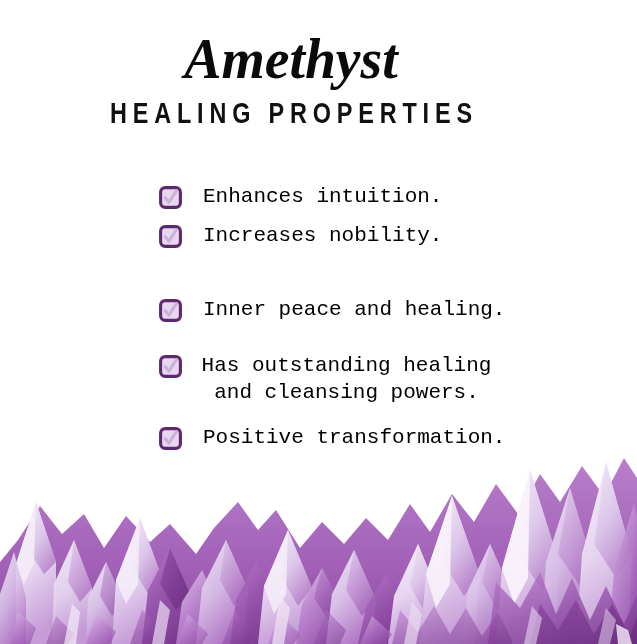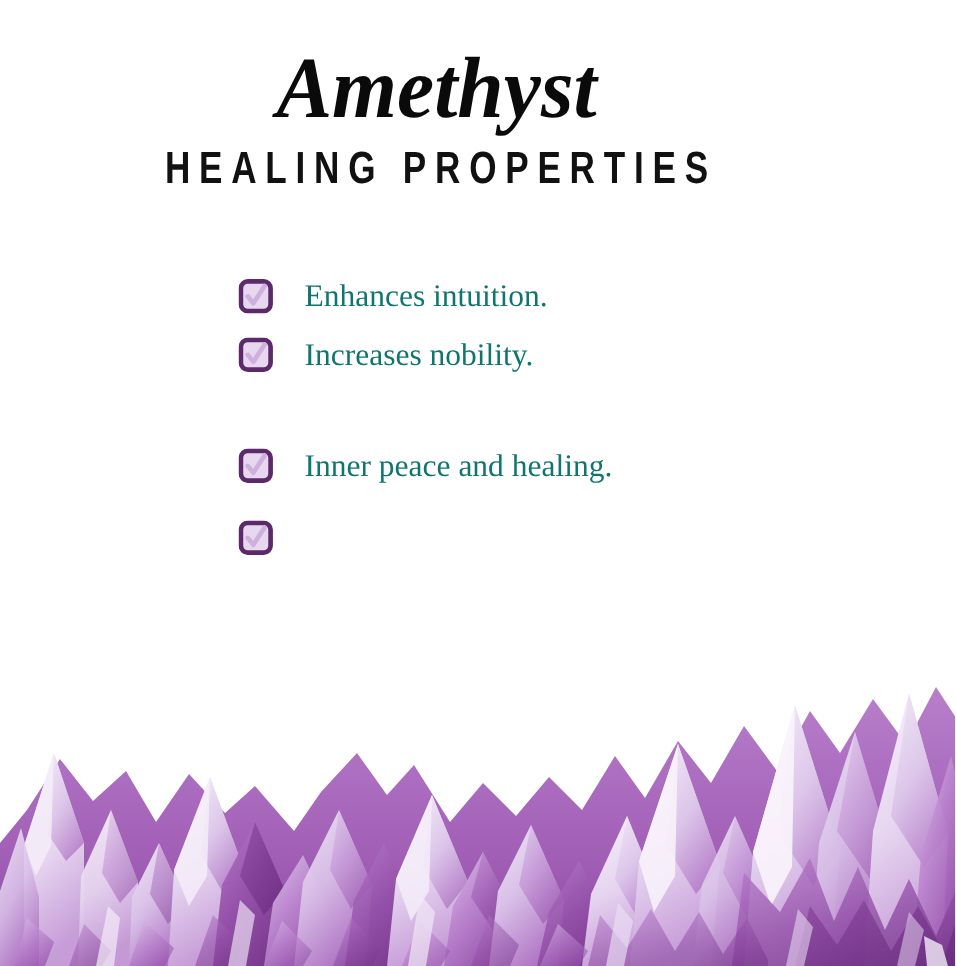--- a/index.html
+++ b/index.html
@@ -77,25 +77,25 @@
     left: 159px;
     top: 2px;
     width: 23px;
     height: 23px;
     display: block;
   }
   .benefit-text {
     display: block;
     margin-left: 203px;
     padding-right: 20px;
-    font-family: Liberation Serif, serif;
+    font-family: Liberation Mono, monospace;
     font-weight: 400;
     font-size: 21px;
     line-height: 1.28;
-    color: #0f766e;
+    color: #000000;
     white-space: pre-line;
     text-align: left;
   }
   .benefit-text.centered {
     text-align: center;
     margin-left: 196px;
     padding-right: 140px;
   }
 
   
@@ -144,28 +144,39 @@
     <li class="benefit benefit-3">
       <span class="check-icon">
         <svg width="23" height="23" viewBox="0 0 23 23" xmlns="http://www.w3.org/2000/svg">
           <rect x="1.6" y="1.6" width="19.8" height="19.8" rx="4.6" ry="4.6" fill="#e7d8f0" stroke="#5c2a6b" stroke-width="3.1"></rect>
           <path d="M6.2 11.6 L9.9 16.2 L17.4 4.6" fill="none" stroke="#cdb0dd" stroke-width="3.1" stroke-linecap="round" stroke-linejoin="round"></path>
         </svg>
       </span>
       <span class="benefit-text">Inner peace and healing.</span>
     </li>
 
+    <li class="benefit benefit-4">
+      <span class="check-icon">
+        <svg width="23" height="23" viewBox="0 0 23 23" xmlns="http://www.w3.org/2000/svg">
+          <rect x="1.6" y="1.6" width="19.8" height="19.8" rx="4.6" ry="4.6" fill="#e7d8f0" stroke="#5c2a6b" stroke-width="3.1"></rect>
+          <path d="M6.2 11.6 L9.9 16.2 L17.4 4.6" fill="none" stroke="#cdb0dd" stroke-width="3.1" stroke-linecap="round" stroke-linejoin="round"></path>
+        </svg>
+      </span>
+      <span class="benefit-text centered">Has outstanding healing
+and cleansing powers.</span>
+    </li>
 
     <li class="benefit benefit-5">
       <span class="check-icon">
         <svg width="23" height="23" viewBox="0 0 23 23" xmlns="http://www.w3.org/2000/svg">
           <rect x="1.6" y="1.6" width="19.8" height="19.8" rx="4.6" ry="4.6" fill="#e7d8f0" stroke="#5c2a6b" stroke-width="3.1"></rect>
           <path d="M6.2 11.6 L9.9 16.2 L17.4 4.6" fill="none" stroke="#cdb0dd" stroke-width="3.1" stroke-linecap="round" stroke-linejoin="round"></path>
         </svg>
       </span>
+      <span class="benefit-text">Positive transformation.</span>
     </li>
 
   </ul>
 
   <div class="crystal-band">
     <svg width="637" height="200" viewBox="0 0 637 200" xmlns="http://www.w3.org/2000/svg">
       <defs>
         <linearGradient id="gPale" x1="0" y1="0" x2="0.25" y2="1">
           <stop offset="0%" stop-color="#f7f1fa"></stop>
           <stop offset="55%" stop-color="#e6d5f0"></stop>

